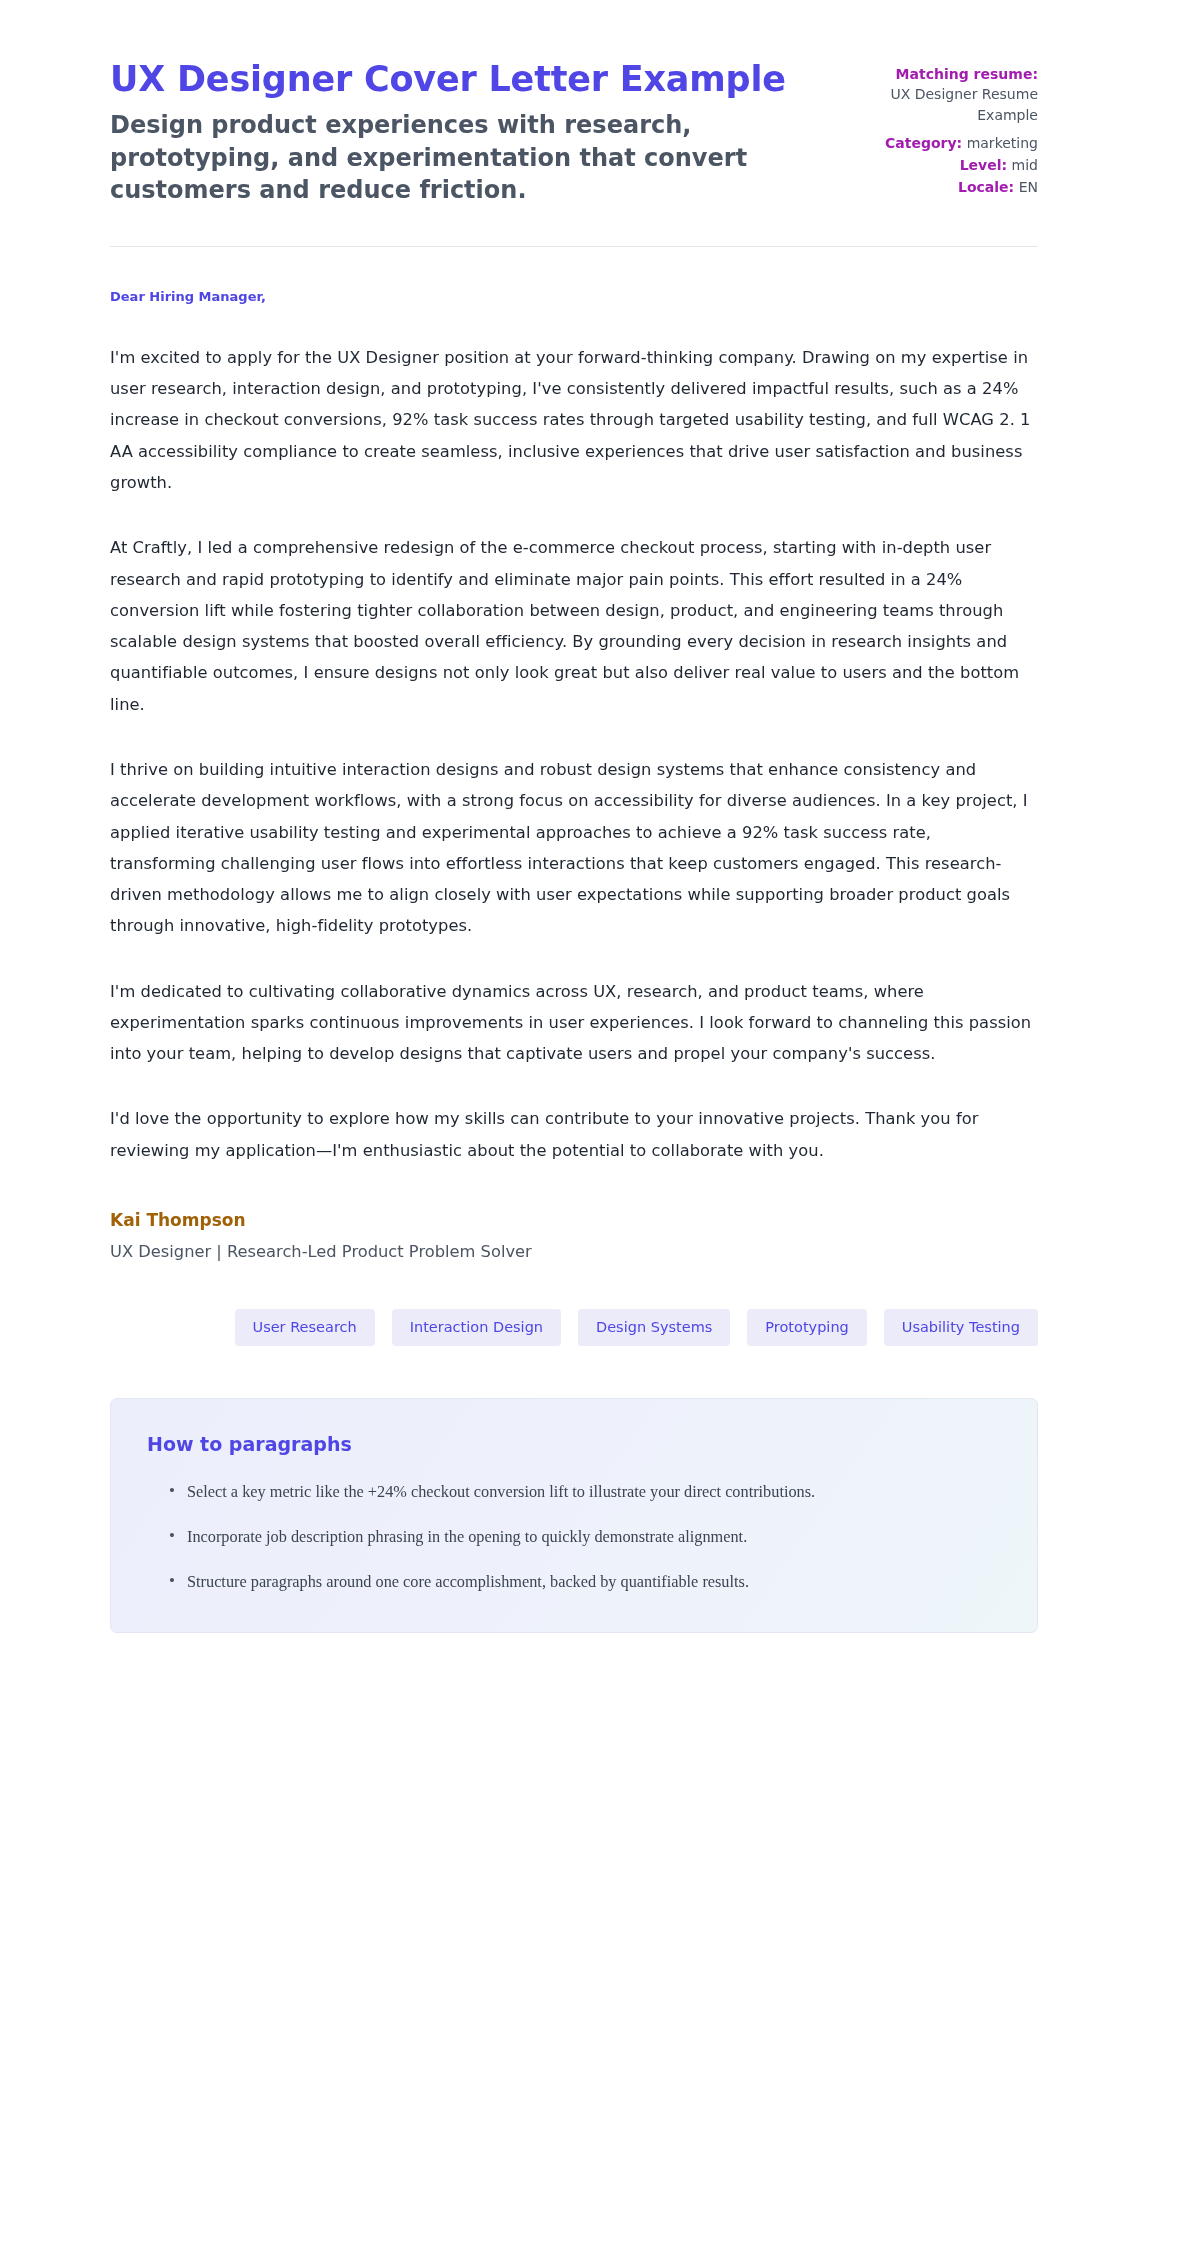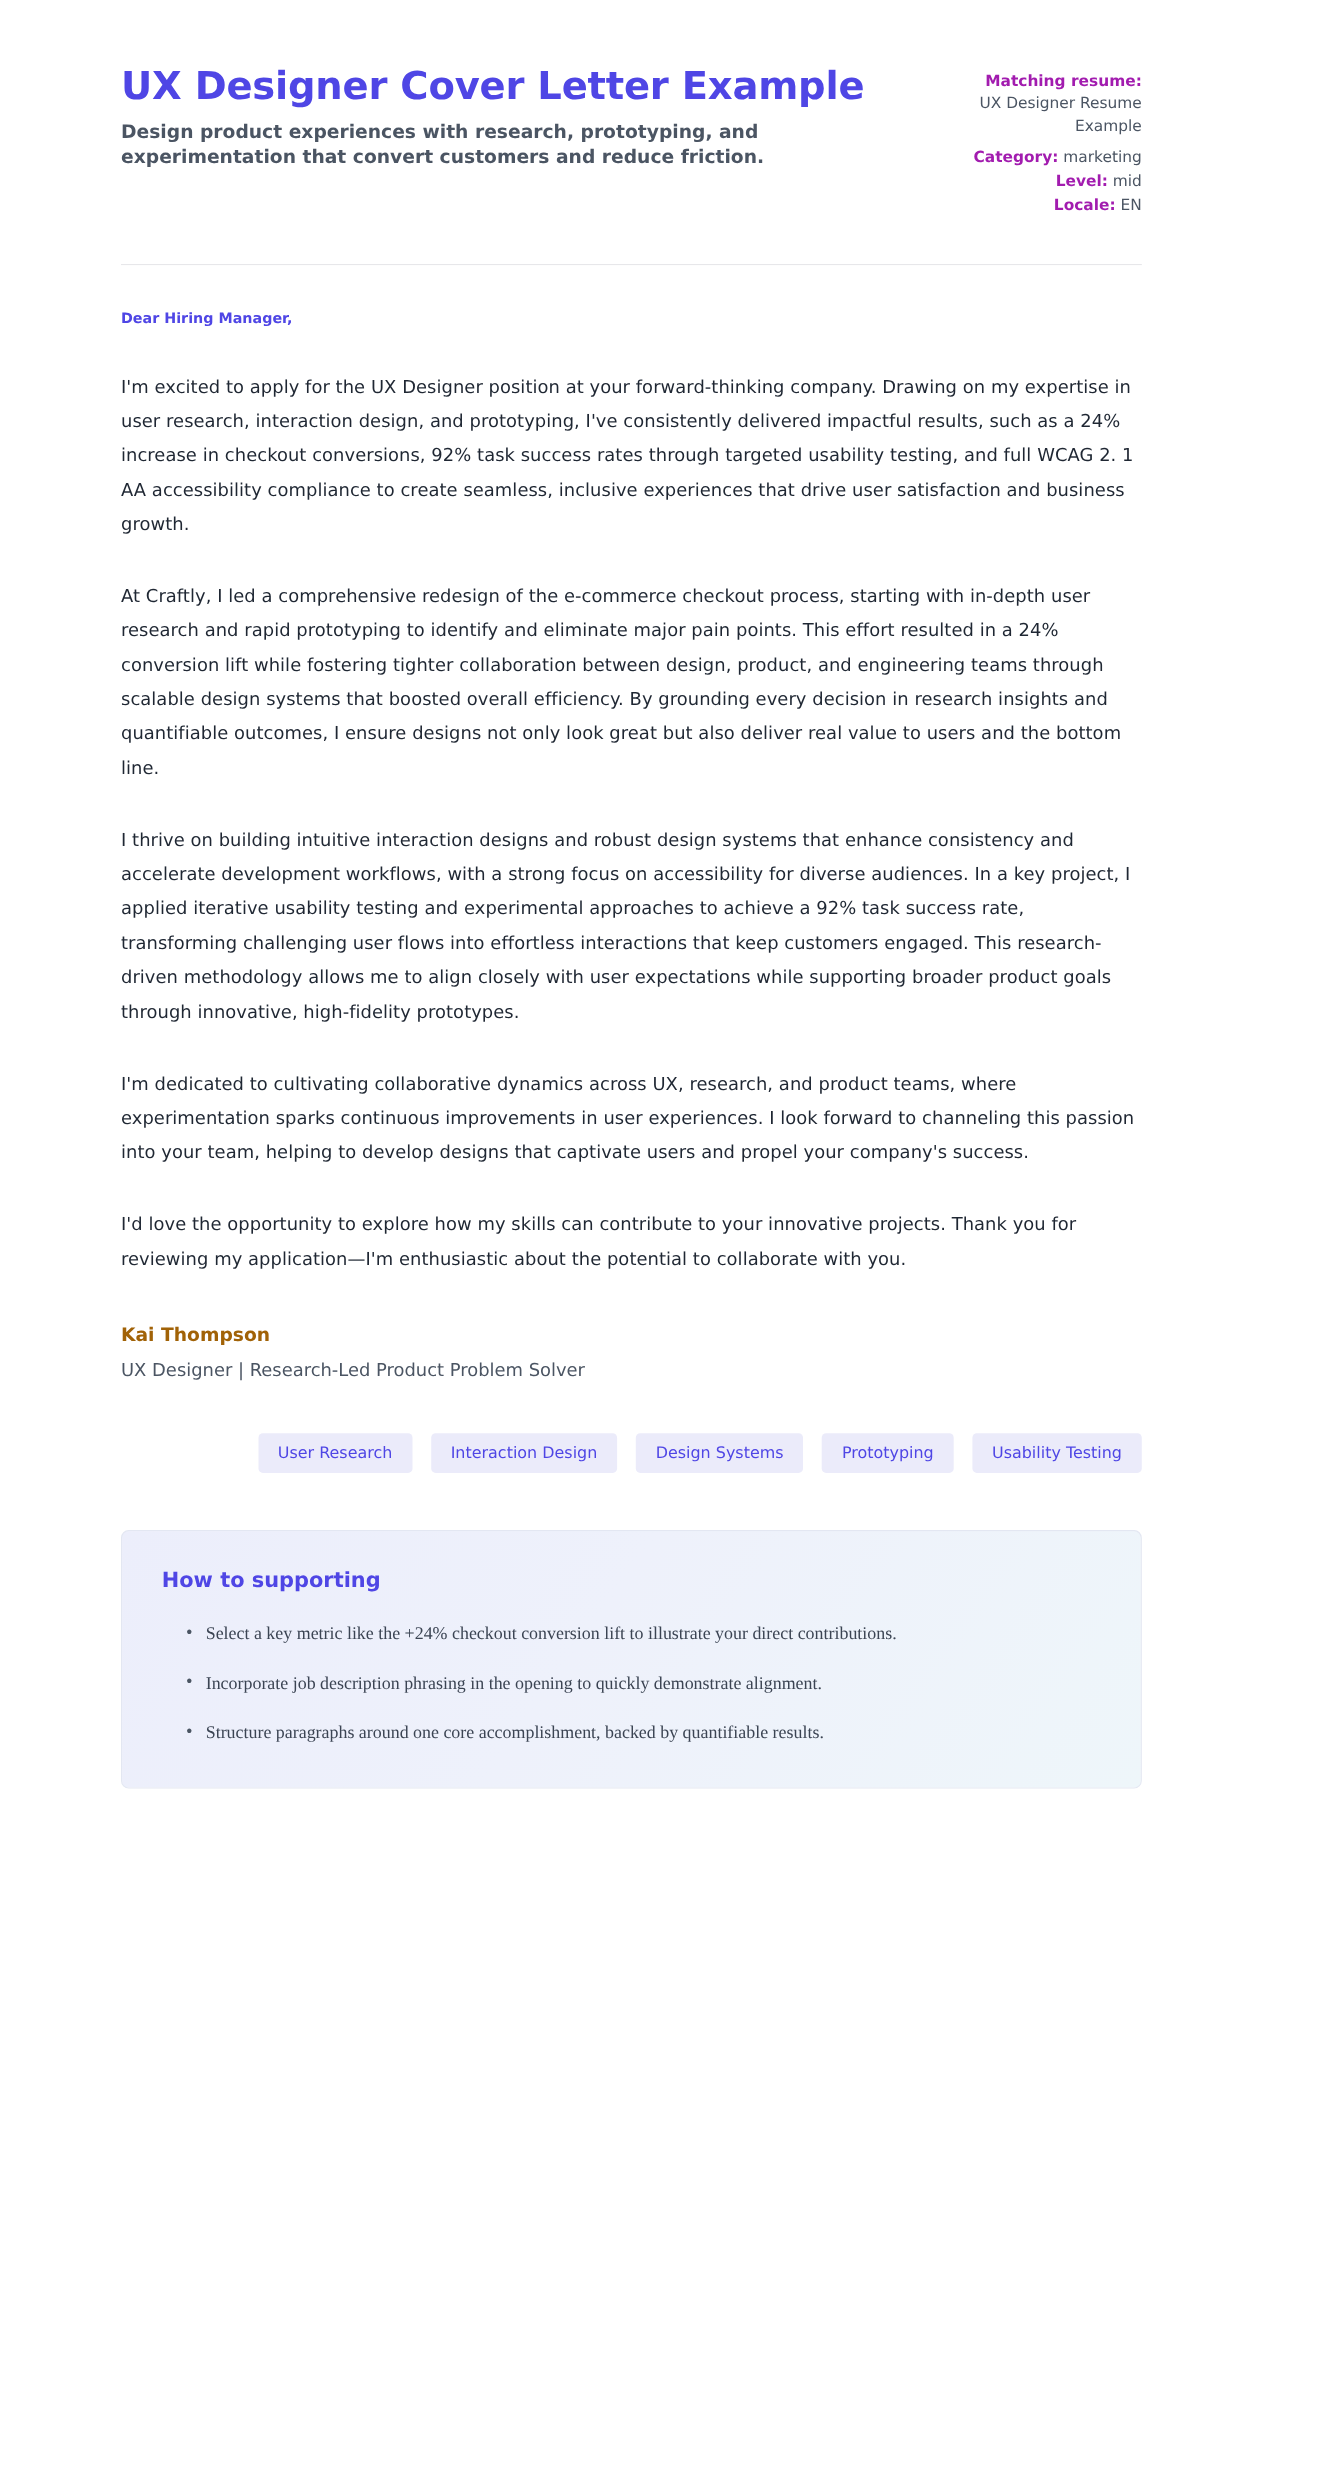--- a/index.html
+++ b/index.html
@@ -36,21 +36,21 @@
   .doc-title {
     margin: 0;
     font-size: 35px;
     line-height: 1.24;
     font-weight: 700;
     color: #4f46e5;
     letter-spacing: -0.2px;
   }
   .doc-subtitle {
     margin: 8px 0 0 0;
-    font-size: 17px;
+    font-size: 24px;
     line-height: 1.34;
     font-weight: 700;
     color: #4b5563;
     max-width: 640px;
   }
   .header-meta {
     flex: 0 0 auto;
     width: 200px;
     text-align: right;
     font-size: 14px;
@@ -230,21 +230,21 @@
 
   <div class="chips">
     <span class="chip">User Research</span>
     <span class="chip">Interaction Design</span>
     <span class="chip">Design Systems</span>
     <span class="chip">Prototyping</span>
     <span class="chip">Usability Testing</span>
   </div>
 
   <div class="callout">
-    <h2 class="callout-title">How to supporting</h2>
+    <h2 class="callout-title">How to paragraphs</h2>
     <ul class="callout-list">
       <li>Select a key metric like the +24% checkout conversion lift to illustrate your direct contributions.</li>
       <li>Incorporate job description phrasing in the opening to quickly demonstrate alignment.</li>
       <li>Structure paragraphs around one core accomplishment, backed by quantifiable results.</li>
     </ul>
   </div>
 
 </div>
 
 </body></html>

